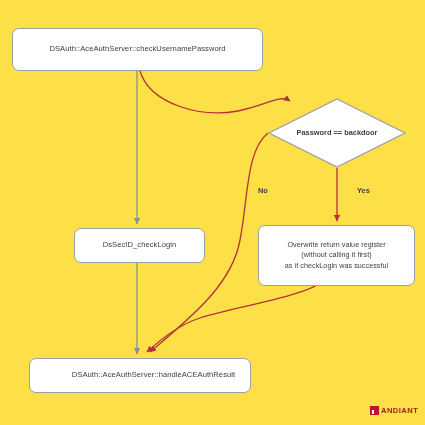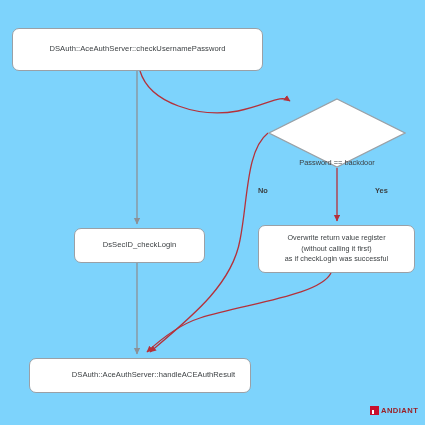--- a/index.html
+++ b/index.html
@@ -10,21 +10,21 @@
     width: 425px;
     height: 425px;
     background: #e8e9ea;
     font-family: "Liberation Sans", sans-serif;
     overflow: hidden;
   }
   #canvas {
     position: relative;
     width: 425px;
     height: 425px;
-    background: #7dd3fc;
+    background: #fde047;
   }
   svg.edges {
     position: absolute;
     left: 0;
     top: 0;
     width: 425px;
     height: 425px;
   }
   .node {
     position: absolute;
@@ -52,21 +52,21 @@
     left: 74px;
     top: 228px;
     width: 131px;
     height: 35px;
     text-align: center;
   }
   #node-overwrite {
     left: 258px;
     top: 225px;
     width: 157px;
-    height: 48px;
+    height: 61px;
     font-size: 7.2px;
     line-height: 1.45;
   }
   #node-handle-result {
     left: 29px;
     top: 358px;
     width: 222px;
     height: 35px;
     padding-left: 33px;
   }
@@ -84,41 +84,42 @@
     width: 100%;
     height: 100%;
   }
   #node-decision .dia-label {
     position: absolute;
     left: 0;
     top: 0;
     width: 100%;
     height: 100%;
     display: flex;
-    align-items: flex-end;
+    align-items: center;
     justify-content: center;
     text-align: center;
     color: #3c4043;
     font-size: 7.4px;
     line-height: 1.4;
+    font-weight: bold;
   }
   .edge-label {
     position: absolute;
     color: #3c4043;
     font-size: 7.4px;
     font-weight: bold;
     white-space: nowrap;
     margin-left: 30px;
   }
   #label-no {
     left: 228px;
     top: 186px;
   }
   #label-yes {
-    left: 345px;
+    left: 327px;
     top: 186px;
   }
   #logo {
     position: absolute;
     left: 370px;
     top: 406px;
     display: flex;
     align-items: center;
     gap: 2px;
   }

